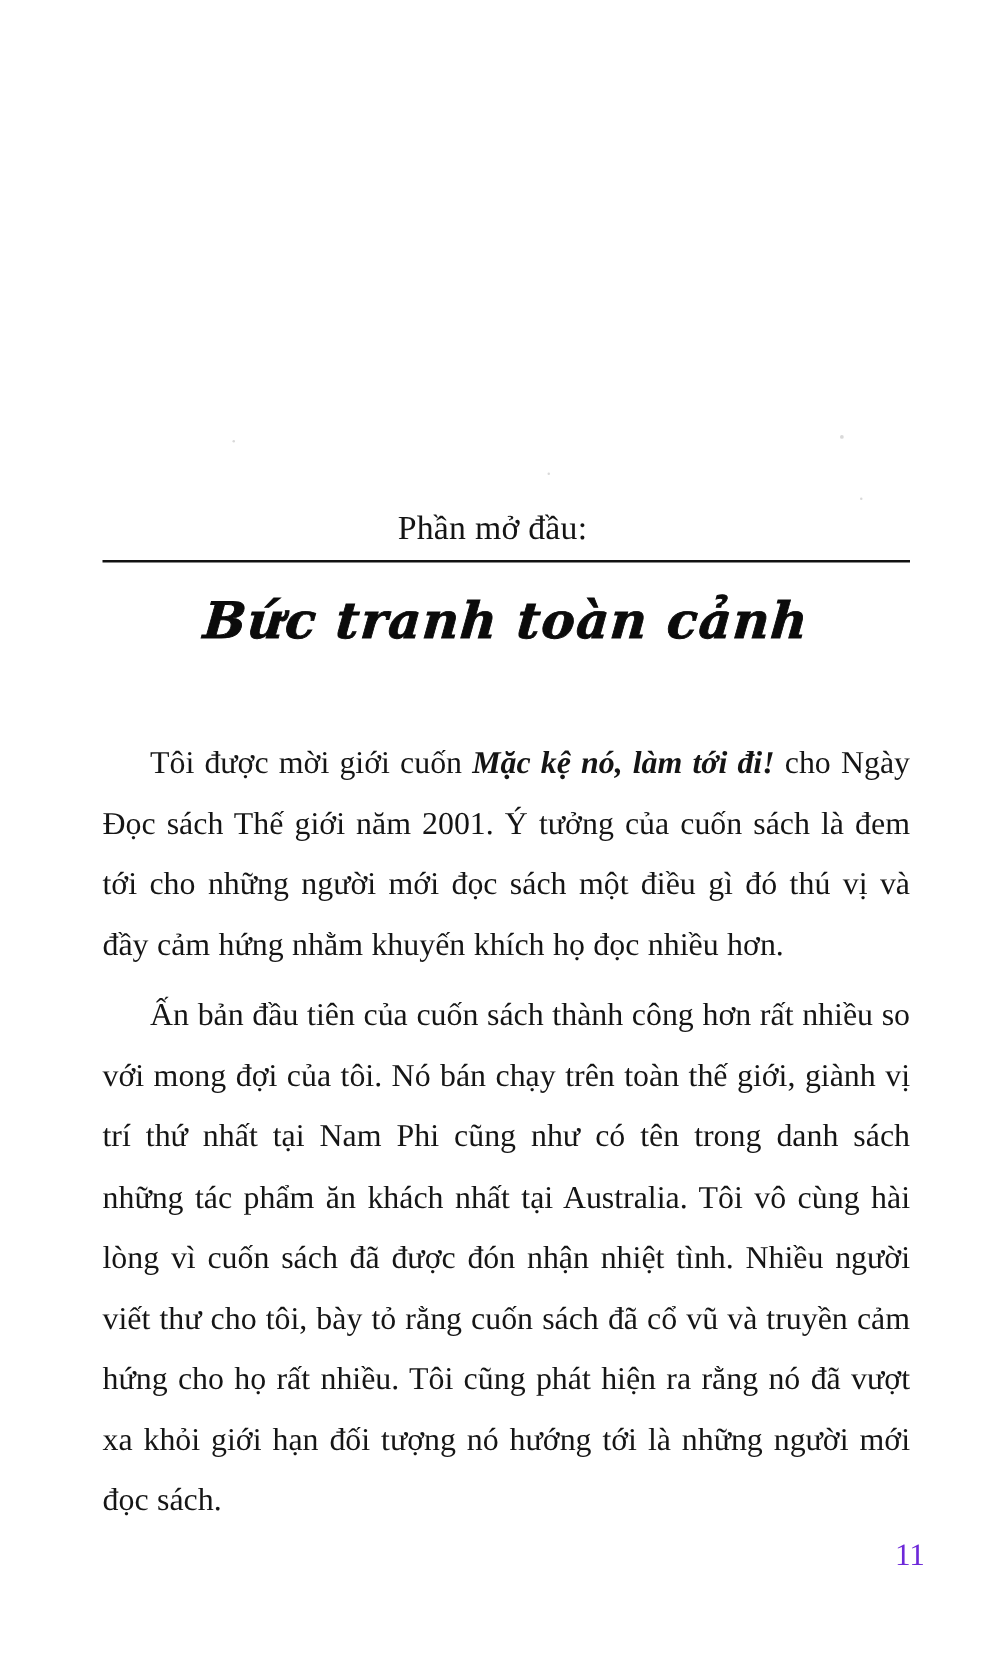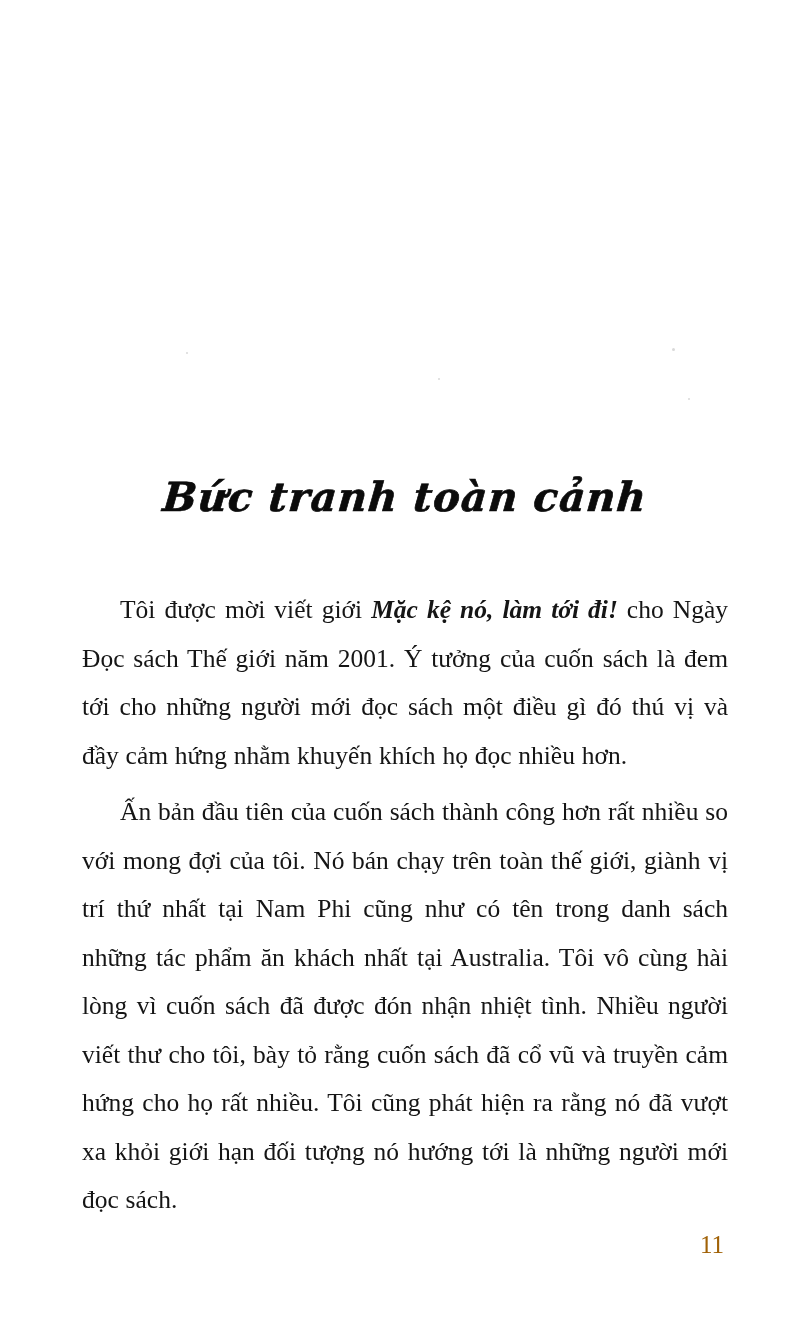--- a/index.html
+++ b/index.html
@@ -85,50 +85,54 @@
   }
   .para:last-child { margin-bottom: 0; }
   .para .title-italic {
     font-style: italic;
     font-weight: bold;
   }
 
   
   .folio {
     position: absolute;
-    right: 76px;
+    right: 60px;
     top: 1230px;
     font-size: 25px;
     line-height: 30px;
-    color: #a16207;
+    color: #6d28d9;
   }
 
   
   .speckle {
     position: absolute;
     background: #d9d9d9;
     border-radius: 50%;
     pointer-events: none;
   }
 </style>
 </head>
 <body>
 
 <div class="page">
 
   <div class="speckle" style="left:672px; top:348px; width:3px; height:3px;"></div>
   <div class="speckle" style="left:438px; top:378px; width:2px; height:2px;"></div>
   <div class="speckle" style="left:688px; top:398px; width:2px; height:2px;"></div>
   <div class="speckle" style="left:186px; top:352px; width:2px; height:2px;"></div>
 
+  <div class="chapter-header">
+    <div class="part-label">Phần mở đầu:</div>
+    <hr class="header-rule">
+  </div>
 
   <div class="chapter-title">
     <span class="script">Bức tranh toàn cảnh</span>
   </div>
 
   <div class="body-copy">
-    <p class="para"><span>Tôi được mời viết giới </span><span class="title-italic">Mặc kệ nó, làm tới đi!</span><span> cho Ngày Đọc sách Thế giới năm 2001. Ý tưởng của cuốn sách là đem tới cho những người mới đọc sách một điều gì đó thú vị và đầy cảm hứng nhằm khuyến khích họ đọc nhiều hơn.</span></p>
+    <p class="para"><span>Tôi được mời giới cuốn </span><span class="title-italic">Mặc kệ nó, làm tới đi!</span><span> cho Ngày Đọc sách Thế giới năm 2001. Ý tưởng của cuốn sách là đem tới cho những người mới đọc sách một điều gì đó thú vị và đầy cảm hứng nhằm khuyến khích họ đọc nhiều hơn.</span></p>
     <p class="para"><span>Ấn bản đầu tiên của cuốn sách thành công hơn rất nhiều so với mong đợi của tôi. Nó bán chạy trên toàn thế giới, giành vị trí thứ nhất tại Nam Phi cũng như có tên trong danh sách những tác phẩm ăn khách nhất tại Australia. Tôi vô cùng hài lòng vì cuốn sách đã được đón nhận nhiệt tình. Nhiều người viết thư cho tôi, bày tỏ rằng cuốn sách đã cổ vũ và truyền cảm hứng cho họ rất nhiều. Tôi cũng phát hiện ra rằng nó đã vượt xa khỏi giới hạn đối tượng nó hướng tới là những người mới đọc sách.</span></p>
   </div>
 
   <div class="folio">11</div>
 
 </div>
 
 </body></html>

